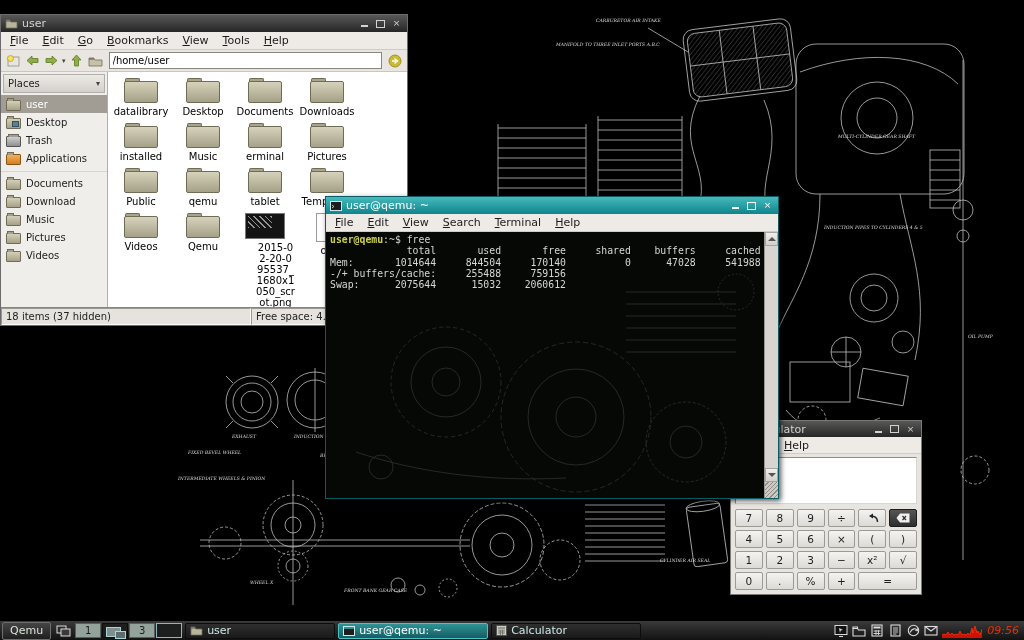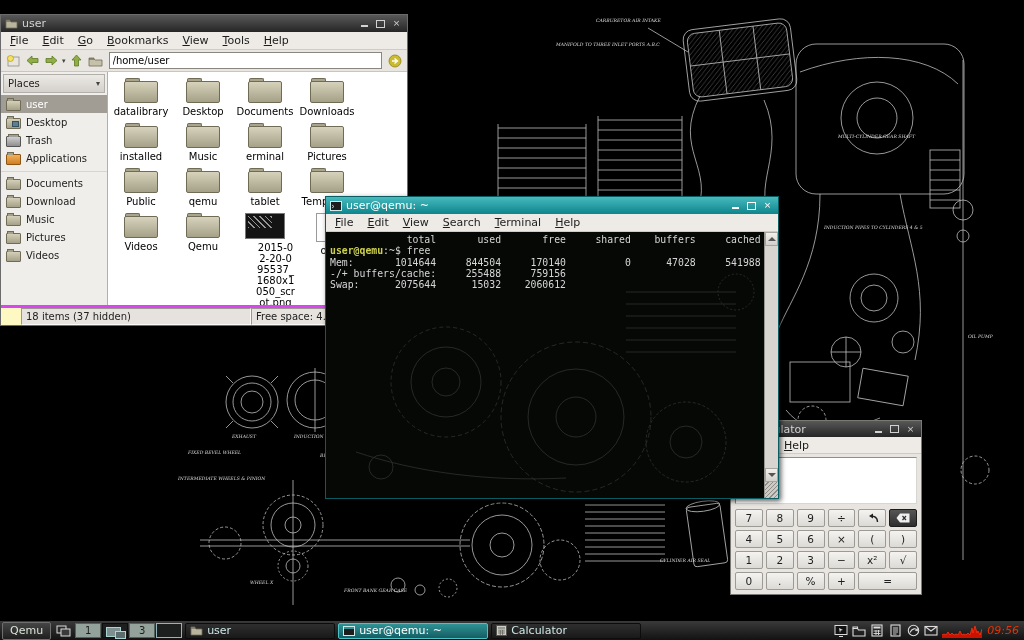--- a/index.html
+++ b/index.html
@@ -49,21 +49,21 @@
   .glabel.ba{word-break:break-all;margin-left:21px;}
   .fi{position:relative;width:34px;height:25px;margin-bottom:3px;flex:none;}
   .fi .tab{position:absolute;left:1px;top:0;width:13px;height:6px;background:#a9a58c;border:1px solid #6f6b55;border-bottom:none;border-radius:2px 2px 0 0;}
   .fi .fbody{position:absolute;left:0;top:3px;right:0;bottom:0;background:linear-gradient(#d6d2bb,#a5a189);border:1px solid #6f6b55;border-radius:2px;}
   .thumbi{width:38px;height:24px;background:#141414;border:1px solid #777;margin-bottom:3px;position:relative;overflow:hidden;flex:none;}
   .thumbi i{position:absolute;left:2px;top:2px;width:24px;height:12px;background:repeating-linear-gradient(45deg,rgba(255,255,255,.55) 0 1px,transparent 1px 4px);}
   .pagei{width:21px;height:27px;background:#fdfdfd;border:1px solid #9a9a9a;margin-bottom:3px;position:relative;flex:none;}
   .pagei::before{content:"";position:absolute;right:-1px;top:-1px;border:4px solid;border-color:#d8d8d8 #fff #fff #d8d8d8;} 
   .pagei.txt::after{content:"";position:absolute;left:3px;right:3px;top:8px;height:14px;background:repeating-linear-gradient(#fdfdfd 0 2px,#b8b8b8 2px 3px);}
   .pagei.vec::after{content:"";position:absolute;left:5px;top:9px;width:10px;height:10px;background:#a794c4;border:1px solid #6f5f8f;transform:rotate(45deg);}
-  #fm .statusbar{height:17px;display:flex;background:#fef9c3;border-top:3px solid #d946ef;font-size:10px;color:#222;flex:none;padding-left:20px;}
+  #fm .statusbar{height:17px;display:flex;background:#fef9c3;border-top:1px solid #d946ef;font-size:10px;color:#222;flex:none;}
   #fm .statusbar .cell{border:1px solid;border-color:#9b9892 #fbfaf8 #fbfaf8 #9b9892;background:#e6e3de;padding:0 4px;display:flex;align-items:center;white-space:nowrap;overflow:hidden;}
   #fm .statusbar .left{flex:1;}
   #fm .statusbar .right{width:146px;flex:none;}
 
   
   #term{left:325px;top:196px;width:452px;height:301px;z-index:30;border:1px solid #0a5c63;background:#06080 6;}
   #term .content{flex:1;position:relative;overflow:hidden;background:#060806;}
   #term-lines{position:absolute;left:4px;top:2px;right:14px;z-index:2;font-family:"DejaVu Sans Mono","Liberation Mono",monospace;font-size:9.8px;line-height:11.3px;color:#d6d6d6;}
   .tl{white-space:pre;}
   .pu{color:#cdd04e;font-weight:bold;}
@@ -507,22 +507,22 @@
             <circle cx="250" cy="185" r="20"></circle>
           <circle cx="360" cy="210" r="40" stroke-dasharray="3 2"></circle>
             <circle cx="360" cy="210" r="16"></circle>
           <path d="M300 60 h110 M300 72 h110 M300 84 h110 M300 96 h110 M300 108 h110 M300 120 h110"></path>
           <path d="M30 220 C90 240 160 250 240 246"></path>
           <circle cx="55" cy="235" r="12"></circle>
             <circle cx="410 " cy="60" r="18" stroke-dasharray="2 2"></circle>
         </g>
       </svg>
       <div id="term-lines">
+          <div class="tl"><span class="pu">user@qemu</span><span class="px">:~$</span><span> free</span></div>
           <div class="tl">             total       used       free     shared    buffers     cached</div>
-          <div class="tl"><span class="pu">user@qemu</span><span class="px">:~$</span><span> free</span></div>
           <div class="tl">Mem:       1014644     844504     170140          0      47028     541988</div>
           <div class="tl">-/+ buffers/cache:     255488     759156</div>
           <div class="tl">Swap:      2075644      15032    2060612</div>
         </div>
       <div class="scroll">
         <span class="sarr up">
             <i></i>
           </span>
         <span class="sarr dn">
             <i></i>

